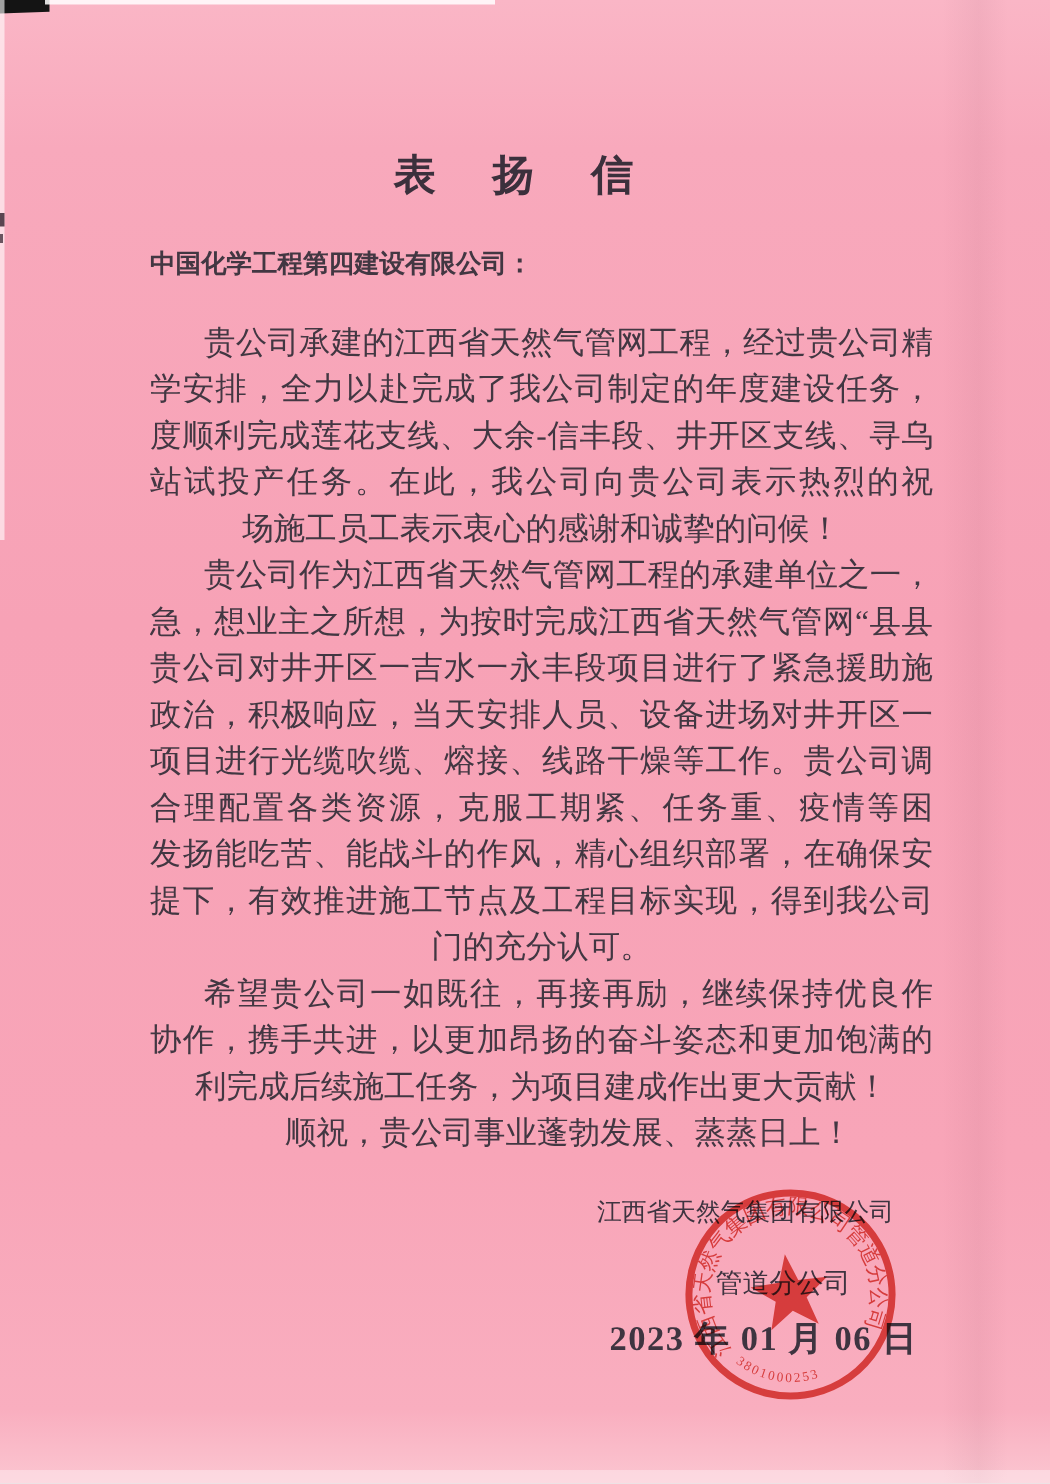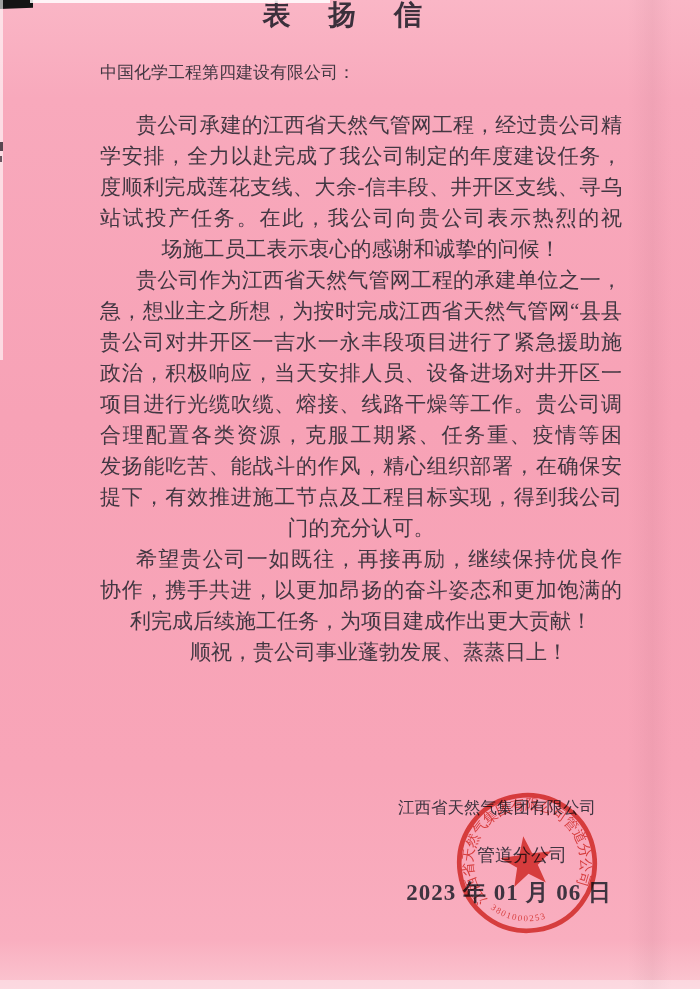--- a/index.html
+++ b/index.html
@@ -3,26 +3,26 @@
 <meta charset="utf-8">
 <style>
   html,body{margin:0;padding:0;background:#e8e8e8;}
   .paper{
     position:relative;width:700px;height:989px;overflow:hidden;
     background:linear-gradient(180deg,#fab6c6 0%,#f8a9bc 10%,#f7a2b6 42%,#f8a5b8 78%,#f9aebf 95%,#fbc6d1 100%);
     font-family:"Liberation Serif","DejaVu Serif",serif;
     color:#423742;
   }
   .title{
-    margin:0;text-align:center;
+    margin:0;padding-top:103px;text-align:center;
     font-size:28px;line-height:30px;font-weight:700;
     letter-spacing:0.55em;color:#3b303c;
   }
   .salutation{
-    margin:32px 0 0 100px;font-size:17px;line-height:22px;
+    margin:32px 0 0 100px;font-size:17px;line-height:22px;font-weight:bold;
   }
   .body{margin:26px 78px 0 100px;font-size:21px;}
   .line{height:31px;line-height:31px;overflow:hidden;text-align:center;}
   .jl{text-align:justify;text-align-last:justify;}
   .ind{text-indent:36px;}
   .sig{position:absolute;white-space:nowrap;color:#3e3440;}
   .sig-company{top:797px;right:104px;font-size:16.5px;}
   .sig-branch{top:843px;right:133px;font-size:18px;}
   .sig-date{top:877px;right:88px;font-size:23px;letter-spacing:1px;font-weight:bold;}
   .stamp{

